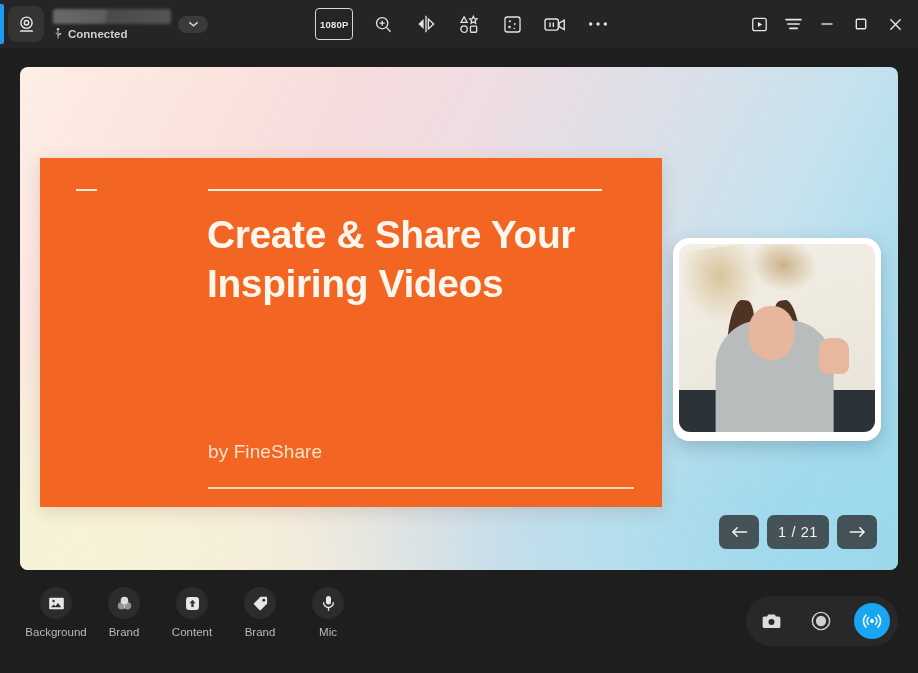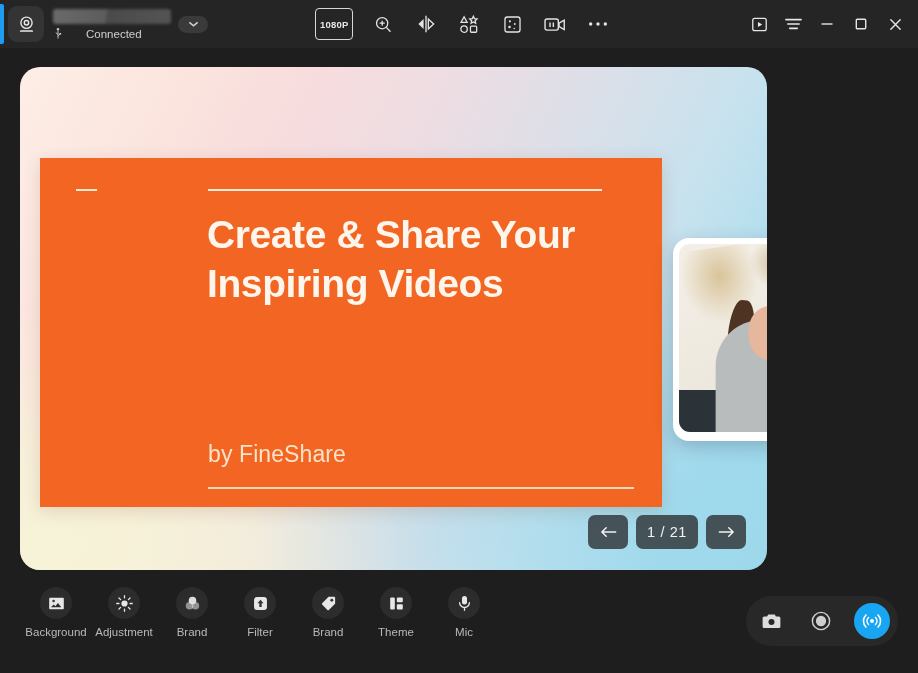--- a/index.html
+++ b/index.html
@@ -39,22 +39,22 @@
     display: flex; flex-direction: column; justify-content: center;
     gap: 4px;
   }
   #device-name {
     height: 15px; width: 118px; border-radius: 3px;
     background: linear-gradient(100deg,#6a6a6a 0%,#5c5c5c 45%,#4a4a4a 46%,#545454 100%);
     filter: blur(1.4px);
     font-size: 0; color: transparent;
   }
   #device-status {
-    display: flex; align-items: flex-end; gap: 23px;
-    font-size: 11.5px; color: #cfcfcf; white-space: nowrap;
+    display: flex; align-items: flex-end; gap: 5px;
+    font-size: 11.5px; color: #cfcfcf; white-space: nowrap; font-weight: bold;
   }
   #device-dropdown {
     width: 30px; height: 17px; margin-left: 7px;
     border-radius: 9px; background: #3a3a3a;
     display: flex; align-items: center; justify-content: center;
     flex: 0 0 auto;
   }
 
   #center-tools {
     position: absolute; left: 315px; top: 0;
@@ -80,22 +80,22 @@
     display: flex; align-items: center; justify-content: center;
     color: #e6e6e6;
   }
 
   
   #stage-wrap {
     flex: 1 1 auto; position: relative;
     padding: 19px 20px 0 20px;
   }
   #stage {
-    position: relative; width: 747px; height: 503px;
-    border-radius: 20px; overflow: hidden;
+    position: relative; width: 878px; height: 503px;
+    border-radius: 8px; overflow: hidden;
     background:
       radial-gradient(130% 115% at 2% 96%, #f7f3dd 0%, rgba(247,243,221,0) 42%),
       linear-gradient(117deg,
         #fdeee6 0%, #fbe4de 17%, #f7dcdd 30%,
         #eddde3 44%, #dcdfe8 58%, #c6e2ee 74%,
         #aadcee 88%, #9fd8ea 100%);
   }
   #stage-grain {
     position: absolute; inset: 0;
     background:
@@ -117,21 +117,21 @@
     position: absolute; left: 168px; top: 31px;
     width: 394px; height: 2px; background: #fbeada;
   }
   #slide-title {
     position: absolute; left: 167px; top: 52px; width: 432px;
     font-size: 39px; line-height: 1.26; font-weight: 700;
     letter-spacing: -.4px; color: #fdf6ec;
   }
   #slide-byline {
     position: absolute; left: 168px; top: 283px;
-    font-size: 23px; color: #fbe3c9; letter-spacing: .1px;
+    font-size: 19px; color: #fbe3c9; letter-spacing: .1px;
   }
   #rule-bottom {
     position: absolute; left: 168px; top: 329px;
     width: 426px; height: 1.6px; background: #f8d9b8;
   }
 
   #pip {
     position: absolute; left: 653px; top: 171px;
     width: 208px; height: 203px;
     border-radius: 16px; background: #ffffff;
@@ -407,71 +407,52 @@
       <div class="tool">
         <div class="tool-ic">
           <svg width="17" height="17" viewBox="0 0 20 20" fill="#e7e7e7">
             <path d="M2.4 3.2h15.2c.6 0 1 .5 1 1v11.6c0 .6-.4 1-1 1H2.4c-.6 0-1-.4-1-1V4.2c0-.5.4-1 1-1zm1 11.3h12.2l-3.9-5-3 3.8-1.9-2.2z"></path>
             <circle cx="6.6" cy="7.1" r="1.5" fill="#3a3a3a"></circle>
           </svg>
         </div>
         <div class="tool-lb">Background</div>
       </div>
 
-      <div class="tool">
-        <div class="tool-ic">
-          <svg width="19" height="19" viewBox="0 0 22 22" fill="none" stroke="#e7e7e7" stroke-width="1.5" stroke-linecap="round">
-            <circle cx="11" cy="11" r="3.6" fill="#e7e7e7" stroke="none"></circle>
-            <path d="M11 2v2.6M11 17.4V20M2 11h2.6M17.4 11H20M4.6 4.6l1.9 1.9M15.5 15.5l1.9 1.9M17.4 4.6l-1.9 1.9M6.5 15.5l-1.9 1.9"></path>
-          </svg>
-        </div>
-        <div class="tool-lb">Adjustment</div>
-      </div>
 
       <div class="tool">
         <div class="tool-ic">
           <svg width="19" height="19" viewBox="0 0 22 22" fill="#e7e7e7">
             <circle cx="11" cy="7.6" r="4.4" opacity=".95"></circle>
             <circle cx="7.6" cy="13.6" r="4.4" opacity=".55"></circle>
             <circle cx="14.4" cy="13.6" r="4.4" opacity=".55"></circle>
           </svg>
         </div>
         <div class="tool-lb">Brand</div>
       </div>
 
       <div class="tool">
         <div class="tool-ic">
           <svg width="17" height="17" viewBox="0 0 20 20" fill="#e7e7e7">
             <rect x="2.4" y="2.4" width="15.2" height="15.2" rx="3.6"></rect>
             <path d="M10 5.6l3.6 4h-2.2v4.6H8.6V9.6H6.4z" fill="#333"></path>
           </svg>
         </div>
-        <div class="tool-lb">Filter</div>
+        <div class="tool-lb">Content</div>
       </div>
 
       <div class="tool">
         <div class="tool-ic">
           <svg width="17" height="17" viewBox="0 0 20 20" fill="#e7e7e7">
             <path d="M10.4 2.2h6.2c.7 0 1.2.5 1.2 1.2v6.2c0 .3-.1.6-.4.9l-7 7c-.5.5-1.2.5-1.7 0L2.5 11.3c-.5-.5-.5-1.2 0-1.7l7-7c.2-.3.5-.4.9-.4z"></path>
             <circle cx="13.9" cy="6.1" r="1.7" fill="#333"></circle>
           </svg>
         </div>
         <div class="tool-lb">Brand</div>
       </div>
 
-      <div class="tool">
-        <div class="tool-ic">
-          <svg width="17" height="17" viewBox="0 0 20 20" fill="#e7e7e7">
-            <rect x="2.6" y="2.8" width="5.4" height="14.4" rx="1.2"></rect>
-            <rect x="10.4" y="2.8" width="7" height="5.8" rx="1.2"></rect>
-            <rect x="10.4" y="11" width="7" height="6.2" rx="1.2"></rect>
-          </svg>
-        </div>
-        <div class="tool-lb">Theme</div>
-      </div>
 
 
       <div class="tool">
         <div class="tool-ic">
           <svg width="17" height="18" viewBox="0 0 18 20" fill="none" stroke="#e7e7e7" stroke-width="1.5" stroke-linecap="round">
             <rect x="6.2" y="2.2" width="5.6" height="9.4" rx="2.8" fill="#e7e7e7" stroke="none"></rect>
             <path d="M3.6 9.6a5.4 5.4 0 0 0 10.8 0M9 15v3"></path>
           </svg>
         </div>
         <div class="tool-lb">Mic</div>

